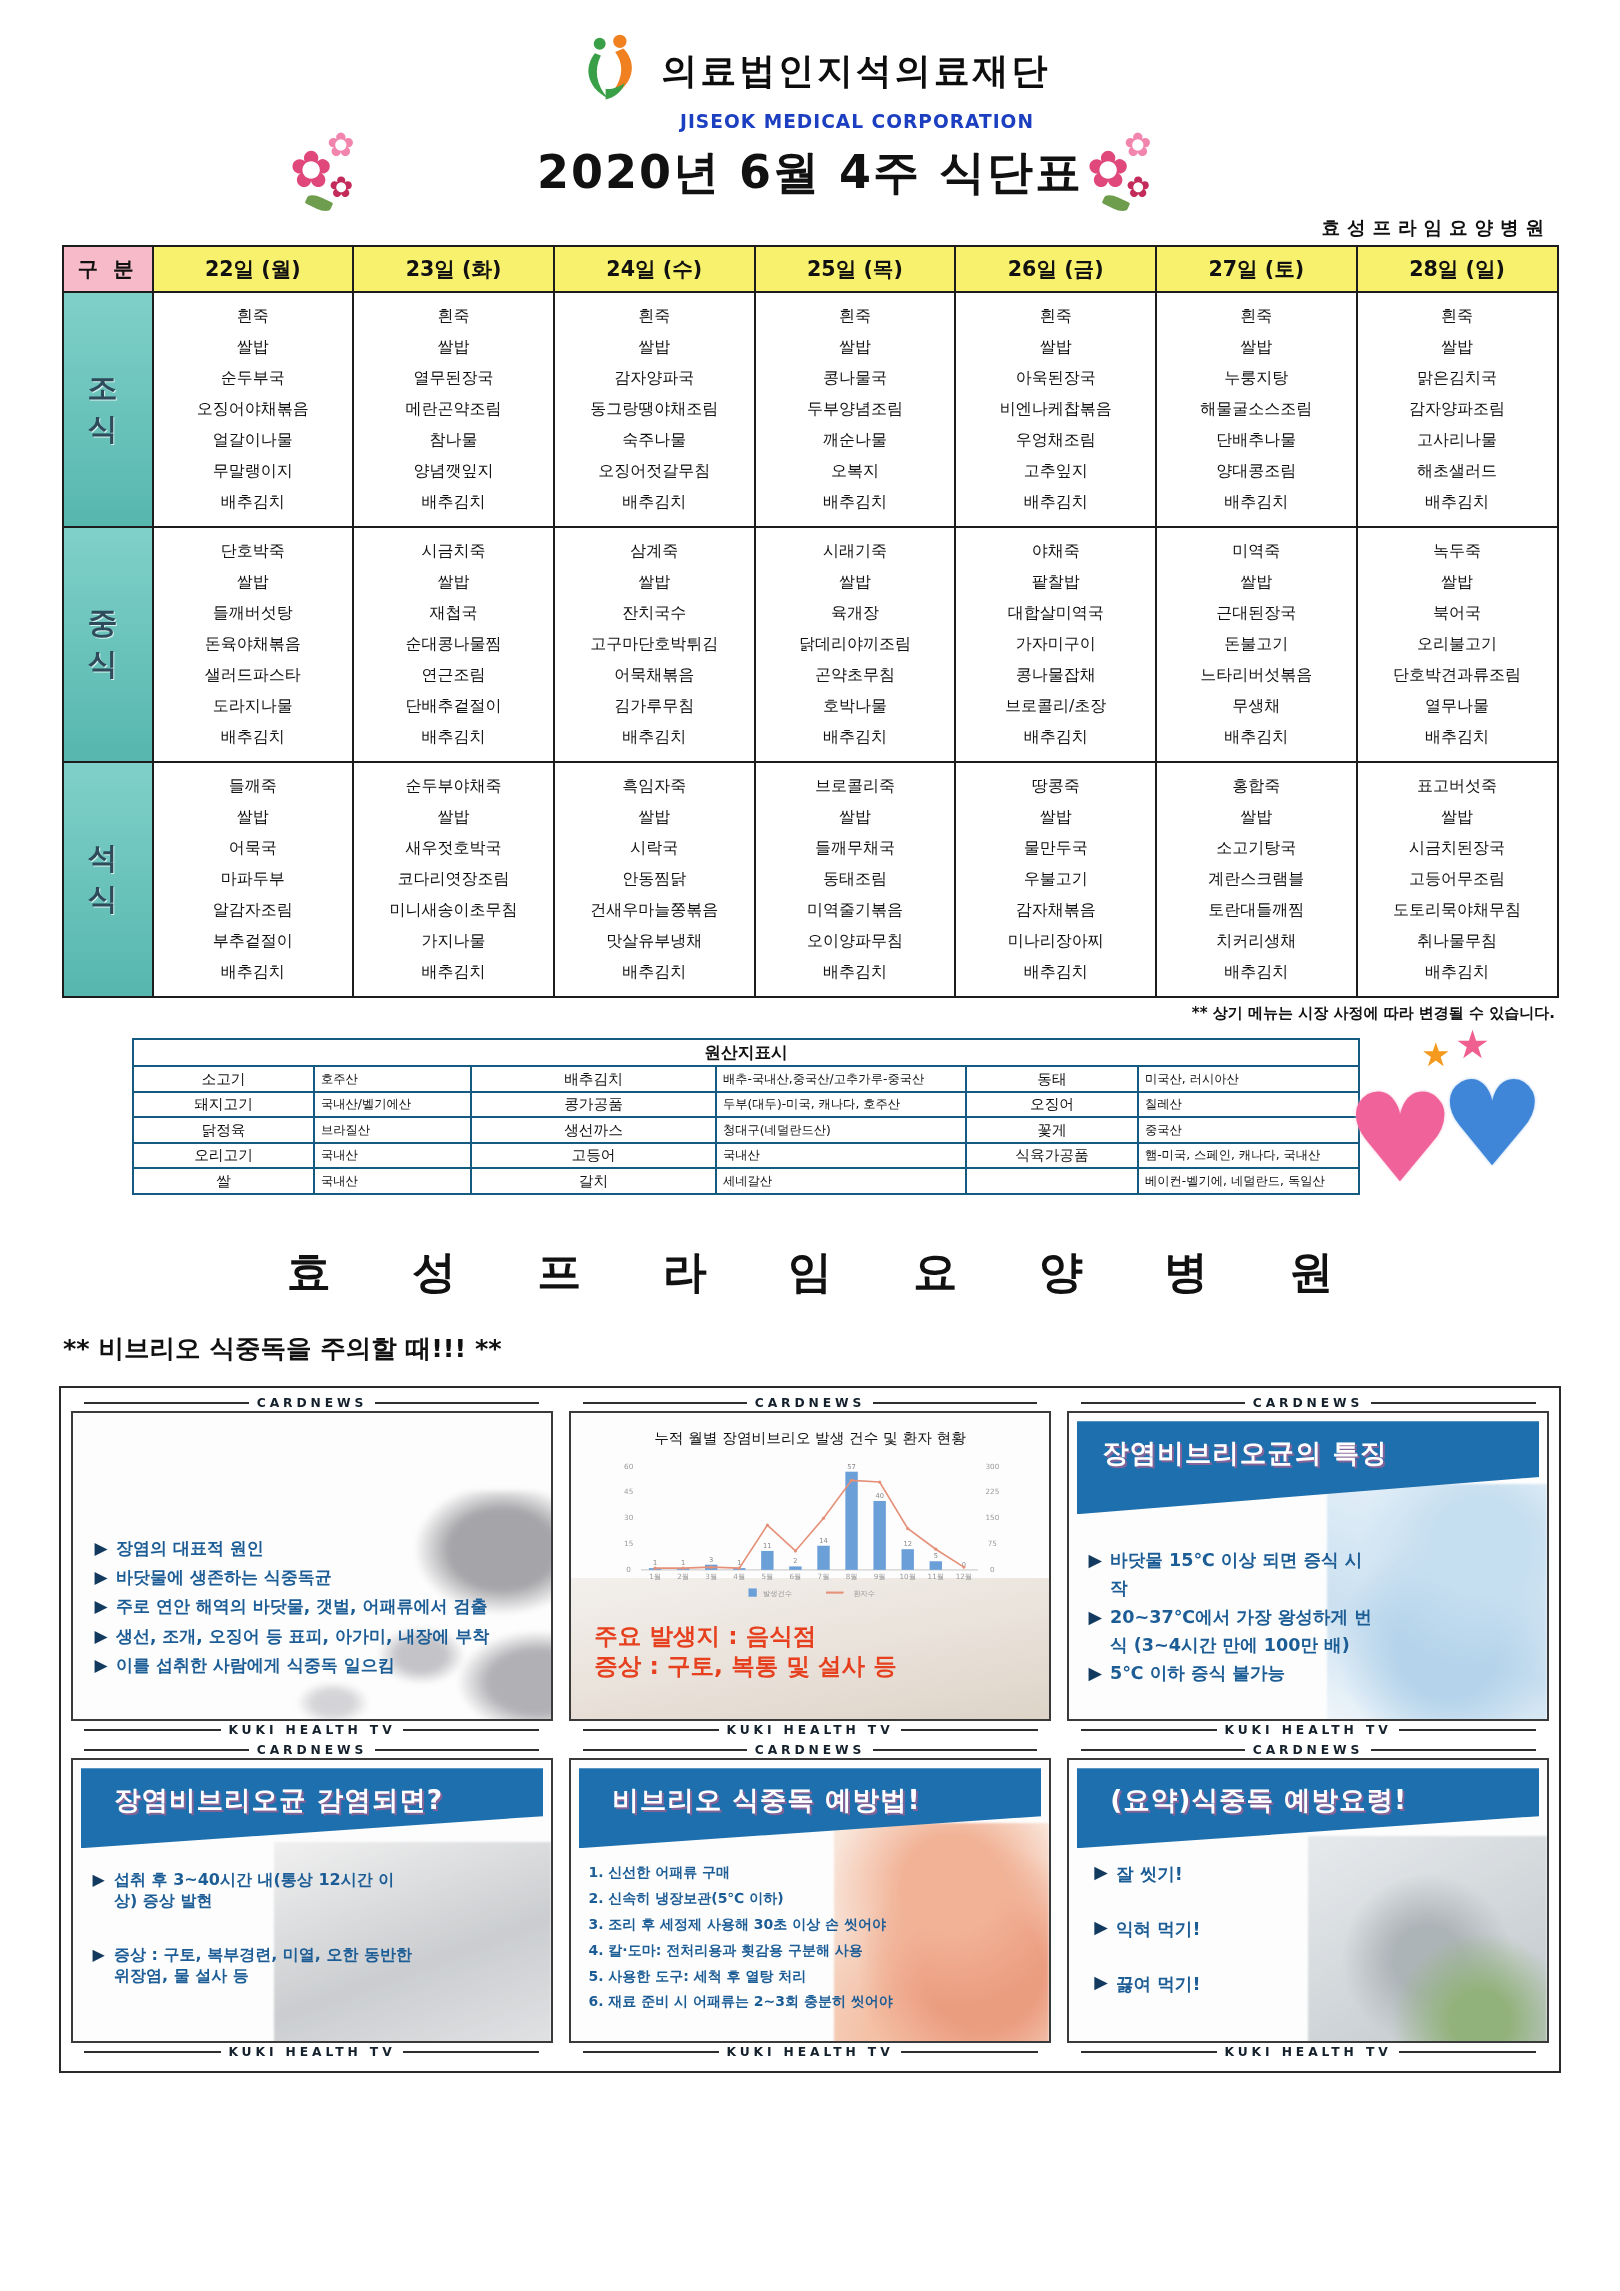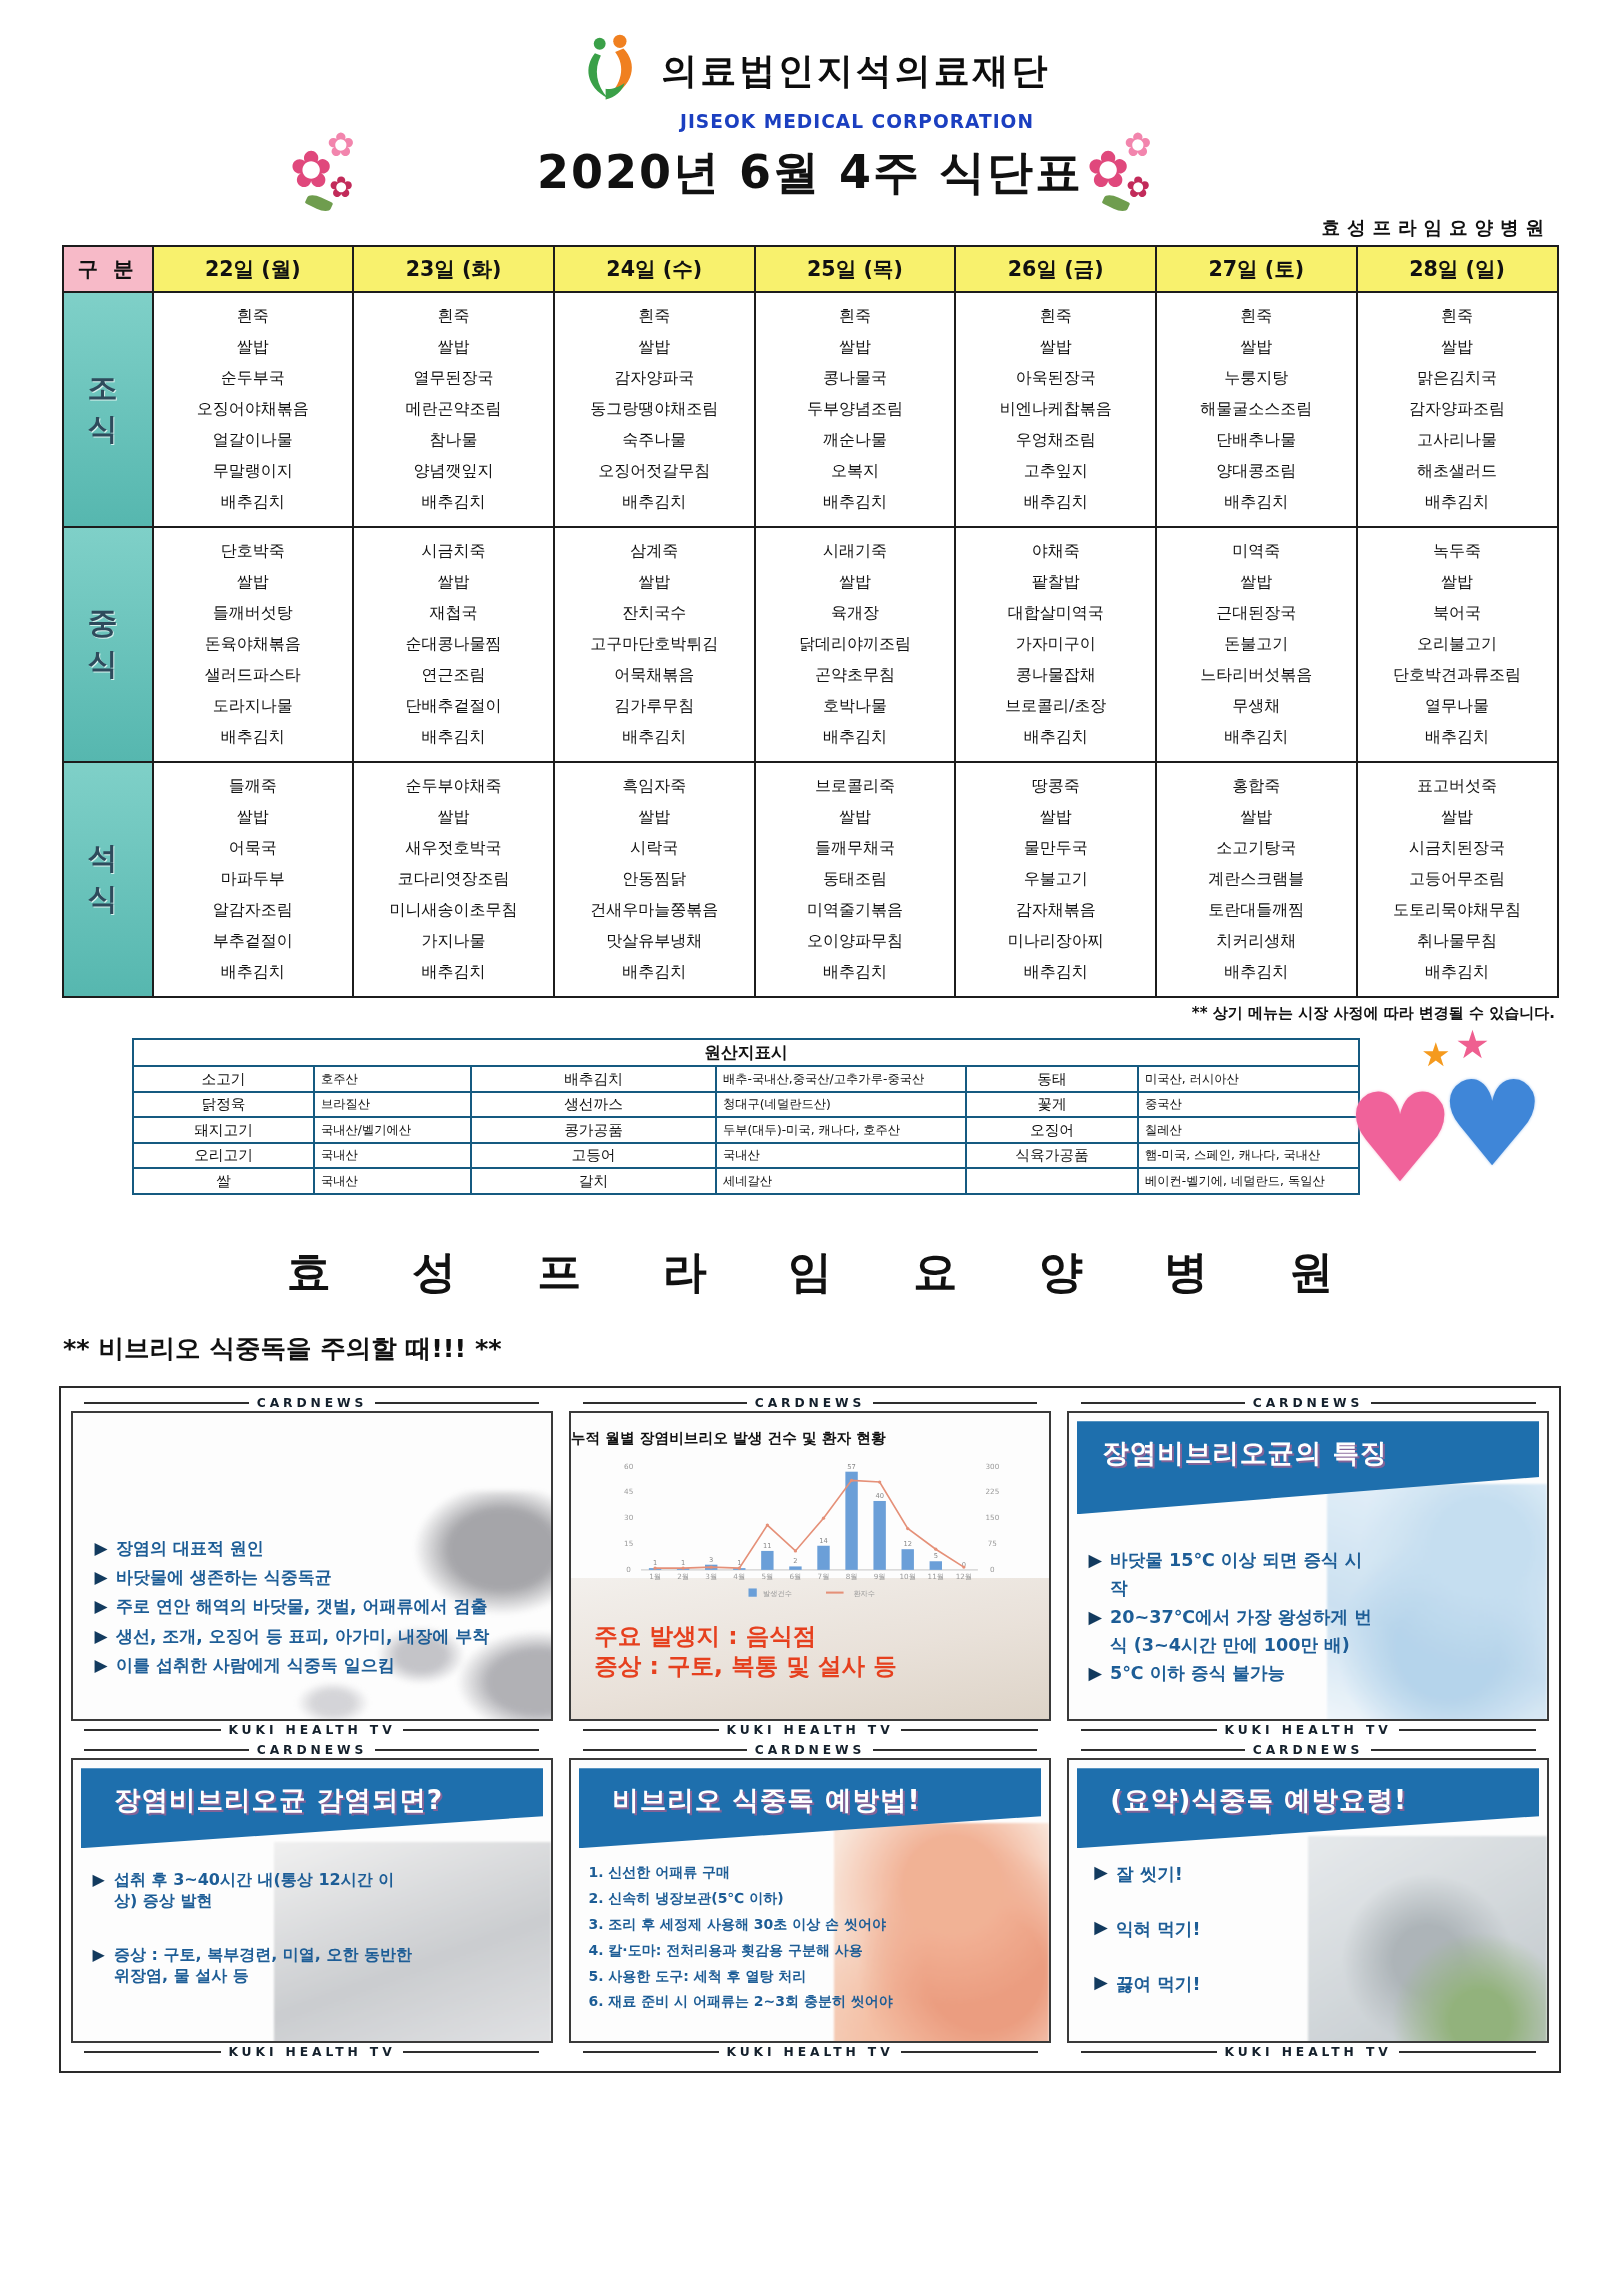--- a/index.html
+++ b/index.html
@@ -72,21 +72,21 @@
   .bullet .mk { position:absolute; left:0; color:#123a5e; }
   .p1 .bullets { margin-top:auto; padding:0 13.7px 39px 21.6px; font-size:17px; line-height:1.72; }
   .p3 .bullets { margin:auto 0; padding-left:19.6px; font-size:17.6px; line-height:1.6; width:64%; }
   .p4 .bullets { margin:auto 0; padding-left:19.6px; font-size:16px; width:72%; }
   .p4 .bullet { margin-bottom:33px; }
   .p5 .num-list { position:relative; z-index:2; margin:11.8px 0 0 17.6px; width:66%; font-size:14px; font-weight:bold; color:#1d5d96; line-height:1.85; }
   .p6 .bullets { margin:auto 0; padding-left:25.5px; font-size:17.6px; width:55%; }
   .p6 .bullet { margin-bottom:31px; }
 
   
-  .p2 .chart-title { text-align:left; font-size:14.7px; font-weight:bold; margin-top:15.7px; position:relative; z-index:2; }
+  .p2 .chart-title { text-align:center; font-size:14.7px; font-weight:normal; margin-top:15.7px; position:relative; z-index:2; }
   .p2 svg { display:block; margin:2px auto 0; width:421px; height:155px; position:relative; z-index:2; }
   .tick { font-size:7px; fill:#9a9a9a; text-anchor:middle; }
   .val  { font-size:6.5px; fill:#8a8a8a; text-anchor:middle; }
   .p2-blue { position:relative; z-index:2; margin:21.6px 0 0 23.5px; font-size:22px; font-weight:bold; color:#2a5f9e; line-height:1.35; }
   .p2-red  { position:relative; z-index:2; margin:15.7px 0 0 23.5px; font-size:23.5px; font-weight:bold; color:#e6401e; line-height:1.3; }
 
   
   .ph { position:absolute; z-index:1; pointer-events:none; }
   .ph-bacteria { right:-29px; top:78px; width:353px; height:265px; filter:blur(2.9px); opacity:.55;
     background:
@@ -390,34 +390,34 @@
           </tr>
           <tr>
             <td class="origin-item">소고기</td>
             <td class="origin-val">호주산</td>
             <td class="origin-item">배추김치</td>
             <td class="origin-val">배추-국내산,중국산/고추가루-중국산</td>
             <td class="origin-item">동태</td>
             <td class="origin-val">미국산, 러시아산</td>
           </tr>
           <tr>
+            <td class="origin-item">돼지고기</td>
+            <td class="origin-val">국내산/벨기에산</td>
+            <td class="origin-item">콩가공품</td>
+            <td class="origin-val">두부(대두)-미국, 캐나다, 호주산</td>
+            <td class="origin-item">오징어</td>
+            <td class="origin-val">칠레산</td>
+          </tr>
+          <tr>
             <td class="origin-item">닭정육</td>
             <td class="origin-val">브라질산</td>
             <td class="origin-item">생선까스</td>
             <td class="origin-val">청대구(네덜란드산)</td>
             <td class="origin-item">꽃게</td>
             <td class="origin-val">중국산</td>
-          </tr>
-          <tr>
-            <td class="origin-item">돼지고기</td>
-            <td class="origin-val">국내산/벨기에산</td>
-            <td class="origin-item">콩가공품</td>
-            <td class="origin-val">두부(대두)-미국, 캐나다, 호주산</td>
-            <td class="origin-item">오징어</td>
-            <td class="origin-val">칠레산</td>
           </tr>
           <tr>
             <td class="origin-item">오리고기</td>
             <td class="origin-val">국내산</td>
             <td class="origin-item">고등어</td>
             <td class="origin-val">국내산</td>
             <td class="origin-item">식육가공품</td>
             <td class="origin-val">햄-미국, 스페인, 캐나다, 국내산</td>
           </tr>
           <tr>

